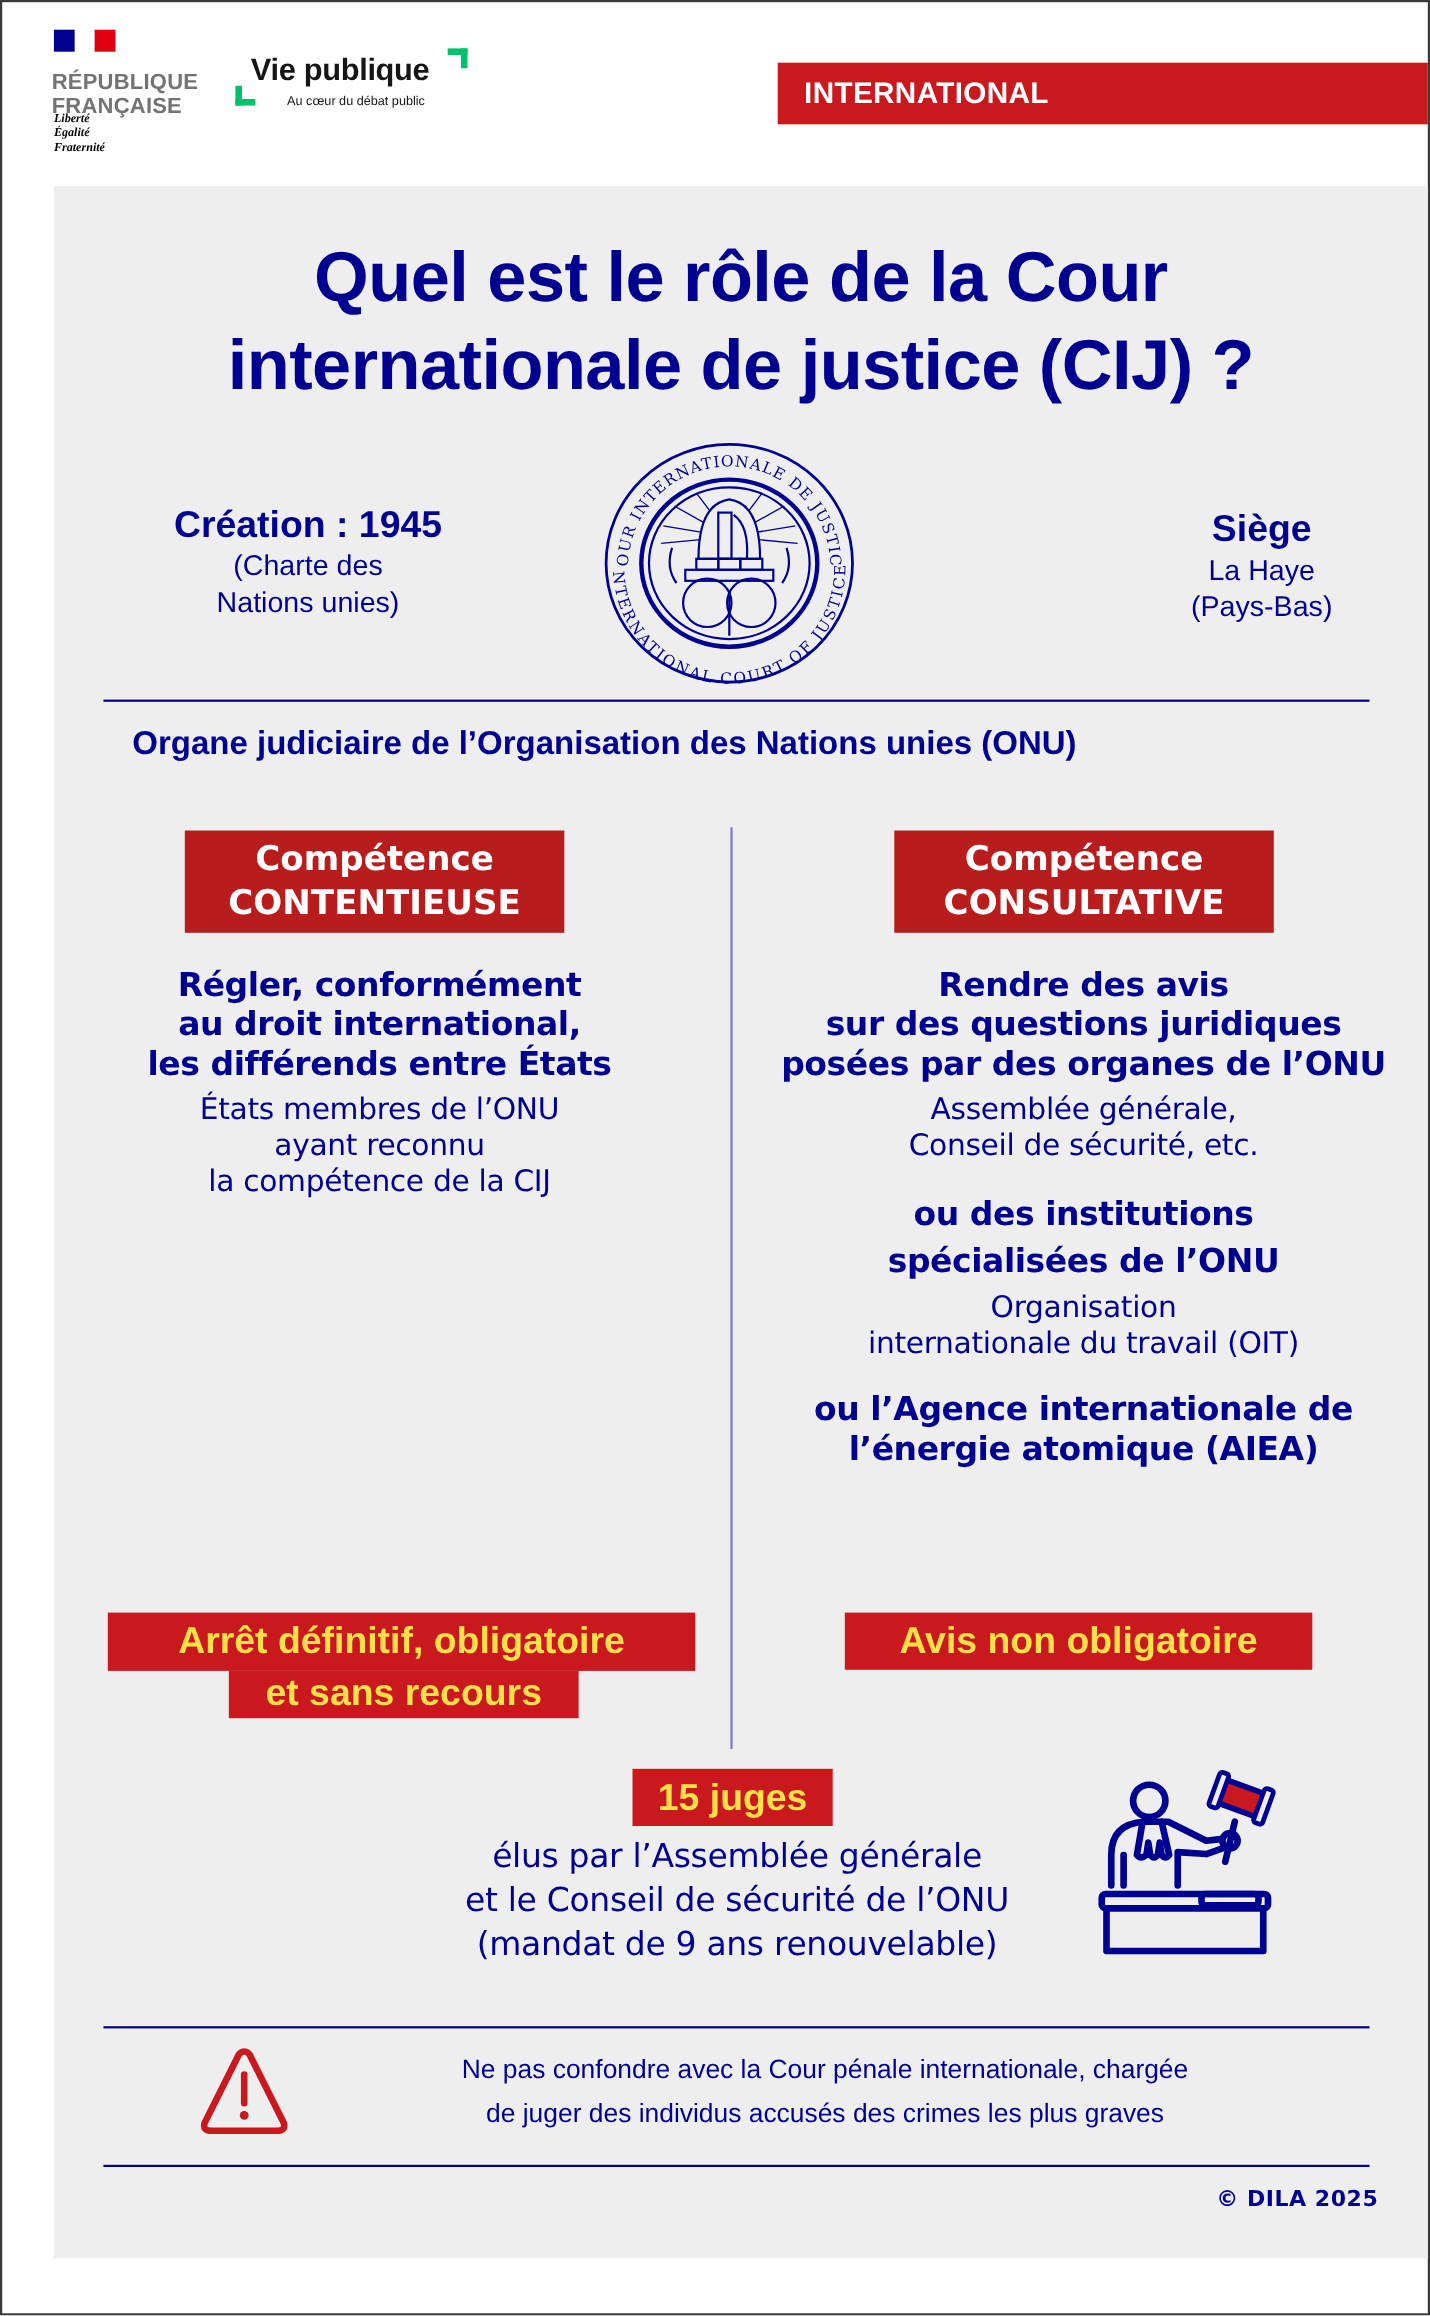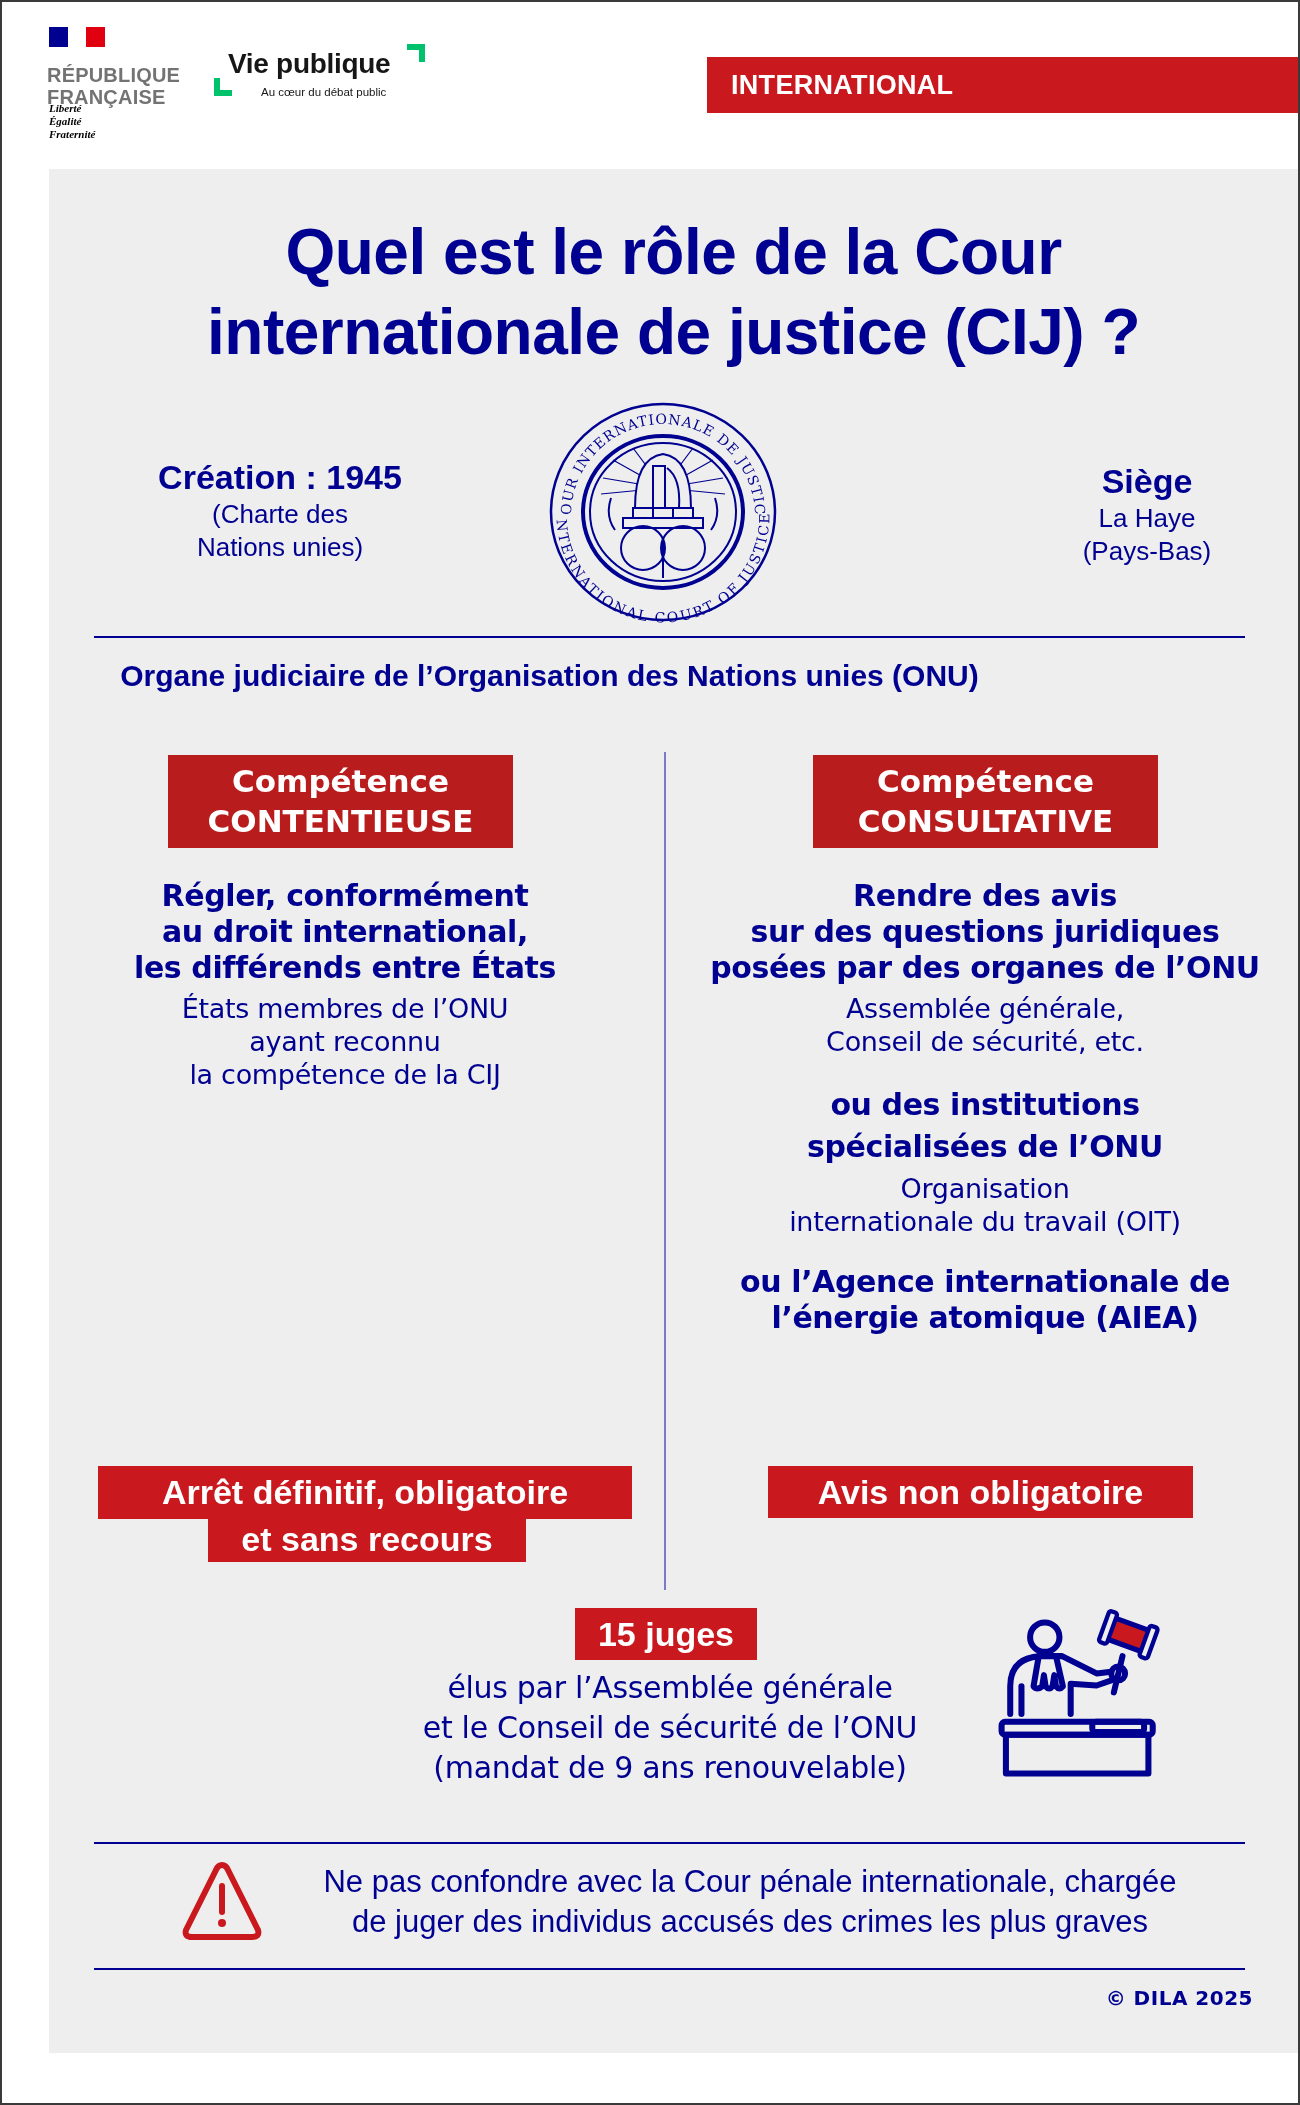--- a/index.html
+++ b/index.html
@@ -36,25 +36,25 @@
   .rule { height: 2px; background: #000091; left: 94px; width: 1151px; }
   .subtitle { left: 49px; width: 1001px; top: 655px; text-align: center; font-family: "Liberation Sans", sans-serif; font-weight: 700; font-size: 30px; line-height: 42px; }
 
   .vdivider { left: 664px; top: 752px; width: 2px; height: 838px; background: #7a7ac6; }
 
   .blue-box { background: #b91c1c; color: #fff; text-align: center; font-weight: 700; font-family: "DejaVu Sans", sans-serif; font-size: 31px; line-height: 40px; padding-top: 6px; height: 93px; }
   .col { text-align: center; }
   .col .lead { font-weight: 700; font-size: 30px; line-height: 36px; font-family: "DejaVu Sans", sans-serif; letter-spacing: -0.4px; }
   .col .sub { font-size: 27px; line-height: 33px; font-family: "DejaVu Sans", sans-serif; letter-spacing: -0.3px; }
 
-  .red-tag { background: #c9191e; color: #ffffff; font-family: "Liberation Sans", sans-serif; font-weight: 700; font-size: 34px; text-align: center; }
+  .red-tag { background: #c9191e; color: #fde047; font-family: "Liberation Sans", sans-serif; font-weight: 700; font-size: 34px; text-align: center; }
 
   .judges-text { left: 350px; width: 640px; top: 1668px; text-align: center; font-family: "DejaVu Sans", sans-serif; font-size: 30px; line-height: 40px; letter-spacing: -0.3px; }
 
-  .warn-text { left: 290px; width: 920px; top: 1862px; text-align: center; font-family: "Liberation Sans", sans-serif; font-size: 31px; line-height: 40px; }
+  .warn-text { left: 290px; width: 920px; top: 1862px; text-align: center; font-family: "Liberation Sans", sans-serif; font-size: 24px; line-height: 40px; }
   .copyright { right: 47px; top: 1986px; font-family: "DejaVu Sans", sans-serif; font-weight: 700; font-size: 20px; letter-spacing: 0.5px; }
 </style>
 </head>
 <body>
 
 <div class="frame"></div>
 
 <div class="abs rf-flag">
   <div class="b"></div>
     <div class="w"></div>

